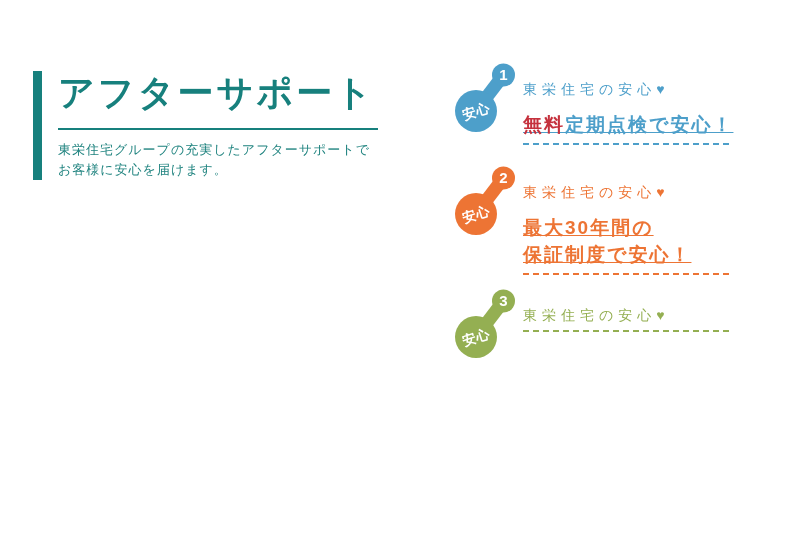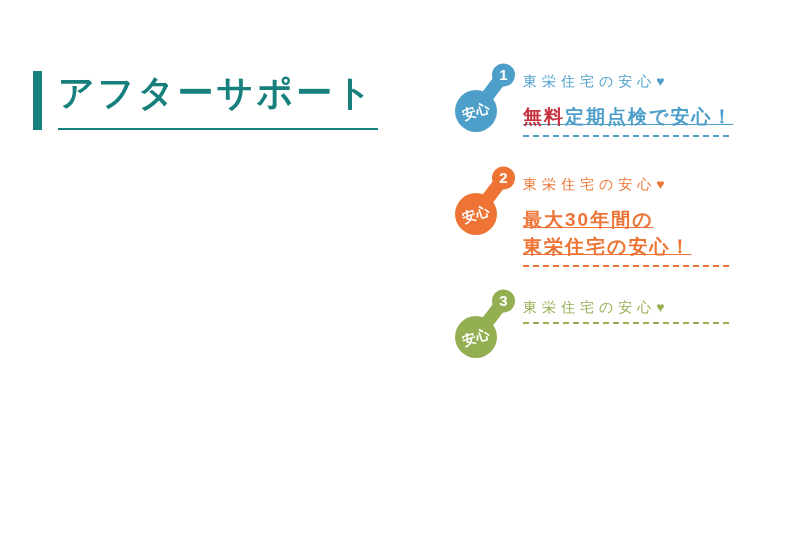--- a/index.html
+++ b/index.html
@@ -37,40 +37,42 @@
   .c-green  { color:#94af52; }
   .badge { flex:0 0 60px; width:60px; height:70px; }
   .badge .neck   { stroke:currentColor; stroke-width:13; }
   .badge circle  { fill:currentColor; }
   .badge text    { fill:#ffffff; font-weight:700; text-anchor:middle;
                    font-family:"Liberation Sans","DejaVu Sans",sans-serif; }
   .badge-num   { font-size:15px; }
   .badge-label { font-size:13.5px; letter-spacing:0.5px; }
   .item-texts { padding-top:0; }
   .item-heading {
-    margin-top:8px; font-size:14px; line-height:20px; letter-spacing:5px;
+    margin-top:16px; font-size:14px; line-height:20px; letter-spacing:5px;
     font-weight:500; white-space:nowrap;
   }
   .item-main {
     margin-top:12px; font-size:19px; line-height:27px; font-weight:700;
     letter-spacing:2px; white-space:pre-line;text-decoration:underline;
   }
   .accent-red { color:#c5313d; }
   .item-dash { margin-top:5px; width:206px; border-top:2px dashed currentColor; }
 </style>
 </head>
 <body>
 
 <div class="stage">
 
   <div class="title-block">
     <div class="accent-bar"></div>
     <div class="title-content">
       <h1 class="page-title">アフターサポート</h1>
       <div class="title-divider"></div>
+      <p class="subtitle">東栄住宅グループの充実したアフターサポートで
+お客様に安心を届けます。</p>
     </div>
   </div>
 
 
   <div class="item item-1 c-blue">
     <svg class="badge" viewBox="0 0 60 70" width="60" height="70" aria-hidden="true">
       <line class="neck" x1="21" y1="48" x2="48.5" y2="12"></line>
       <circle cx="21" cy="48" r="21"></circle>
       <circle cx="48.5" cy="12" r="11.5"></circle>
       <text class="badge-num" x="48.5" y="17">1</text>
@@ -87,21 +89,21 @@
     <svg class="badge" viewBox="0 0 60 70" width="60" height="70" aria-hidden="true">
       <line class="neck" x1="21" y1="48" x2="48.5" y2="12"></line>
       <circle cx="21" cy="48" r="21"></circle>
       <circle cx="48.5" cy="12" r="11.5"></circle>
       <text class="badge-num" x="48.5" y="17">2</text>
       <text class="badge-label" x="21" y="53" transform="rotate(-18 21 48)">安心</text>
     </svg>
     <div class="item-texts">
       <div class="item-heading">東栄住宅の安心♥</div>
       <div class="item-main"><span class="accent-red"></span><span>最大30年間の
-東栄住宅の安心！</span></div>
+保証制度で安心！</span></div>
       <div class="item-dash"></div>
     </div>
   </div>
 
   <div class="item item-3 c-green">
     <svg class="badge" viewBox="0 0 60 70" width="60" height="70" aria-hidden="true">
       <line class="neck" x1="21" y1="48" x2="48.5" y2="12"></line>
       <circle cx="21" cy="48" r="21"></circle>
       <circle cx="48.5" cy="12" r="11.5"></circle>
       <text class="badge-num" x="48.5" y="17">3</text>

